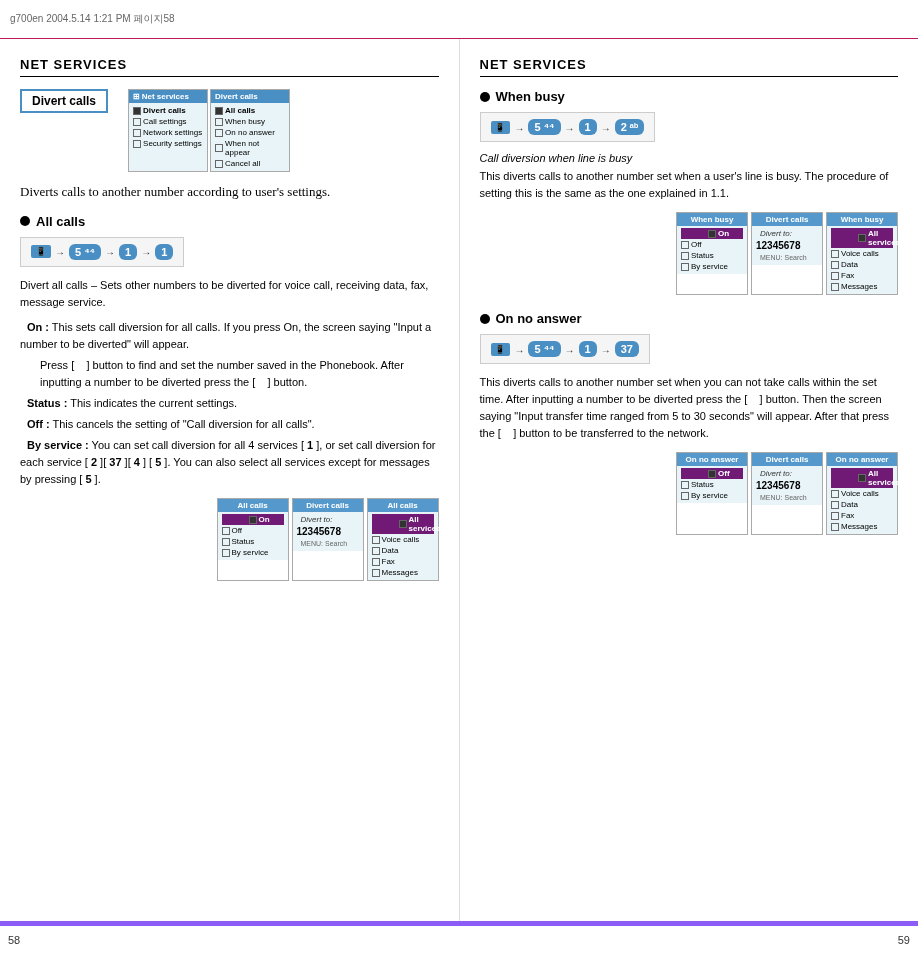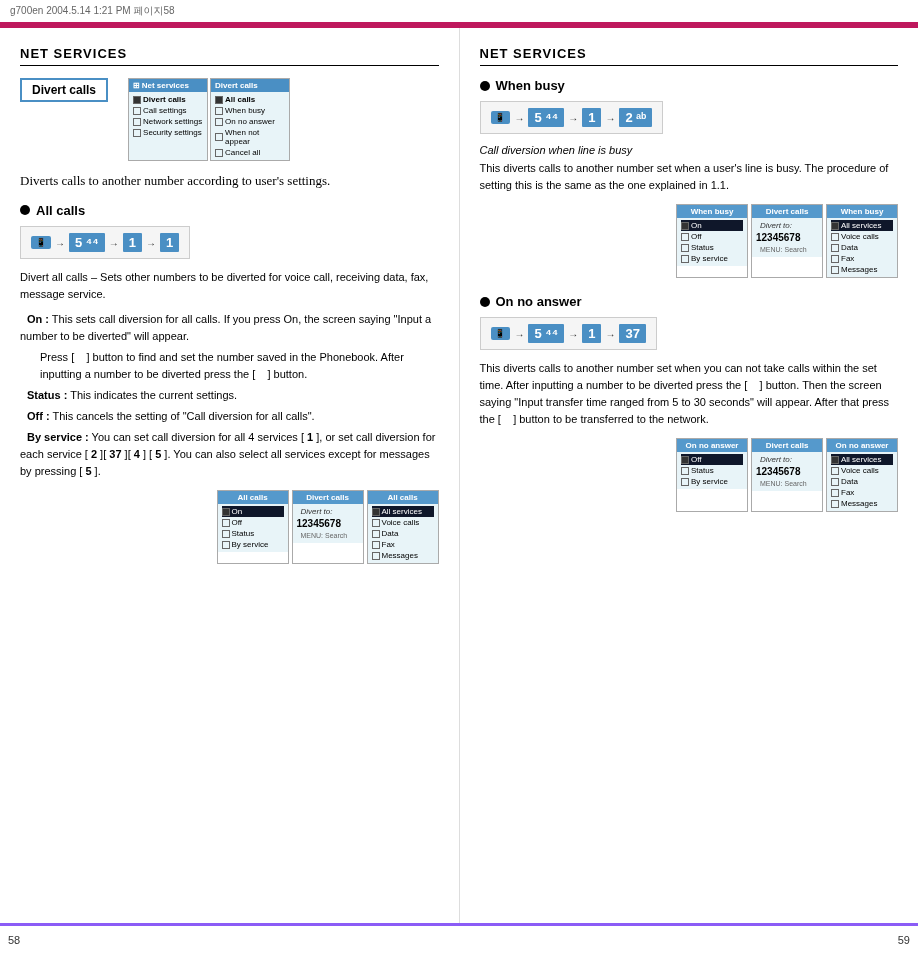--- a/index.html
+++ b/index.html
@@ -9,22 +9,22 @@
       background: #fff;
       width: 918px;
       min-height: 954px;
       display: flex;
       flex-direction: column;
     }
 
     .top-bar {
       font-size: 10px;
       color: #666;
-      padding: 4px 10px;
-      border-bottom: 6px solid #be185d;
+      padding: 12px 10px;
+      border-bottom: 1px solid #be185d;
     }
 
     .main-content {
       display: flex;
       flex: 1;
     }
 
     .page-left, .page-right {
       flex: 1;
       padding: 18px 20px;
@@ -165,23 +165,23 @@
     }
 
     .nav-arrow {
       color: #333;
       font-size: 10px;
     }
 
     .nav-num {
       background: #4a8fc4;
       color: #fff;
-      font-size: 13px;
+      font-size: 11px;
       padding: 2px 6px;
-      border-radius: 1px;
+      border-radius: 6px;
       font-weight: bold;
     }
 
     .body-text {
       font-size: 11px;
       line-height: 1.55;
       margin-bottom: 8px;
     }
 
     .body-text p {
@@ -226,23 +226,24 @@
 
     .screen-item {
       padding: 1px 0;
       display: flex;
       align-items: center;
       gap: 2px;
       font-size: 8px;
     }
 
     .screen-item.highlighted {
-      background: #0f172a;
+      background: #701a75;
       color: #fff;
-      font-weight: normal;
+      font-weight: bold;
+      padding-left: 27px;
     }
 
     .screen-divider-text {
       font-size: 8px;
       color: #333;
       padding: 1px 4px;
       font-style: italic;
     }
 
     .screen-menu-label {
@@ -261,21 +262,21 @@
     .page-number {
       text-align: center;
       font-size: 11px;
       padding: 8px;
       color: #333;
     }
 
     .bottom-bar {
       display: flex;
       justify-content: space-between;
-      border-top: 3px solid #8b5cf6;
+      border-top: 5px solid #8b5cf6;
     }
 
     .italic-caption {
       font-style: italic;
       font-size: 11px;
       margin-bottom: 4px;
     }
   </style>
 </head>
 <body>

